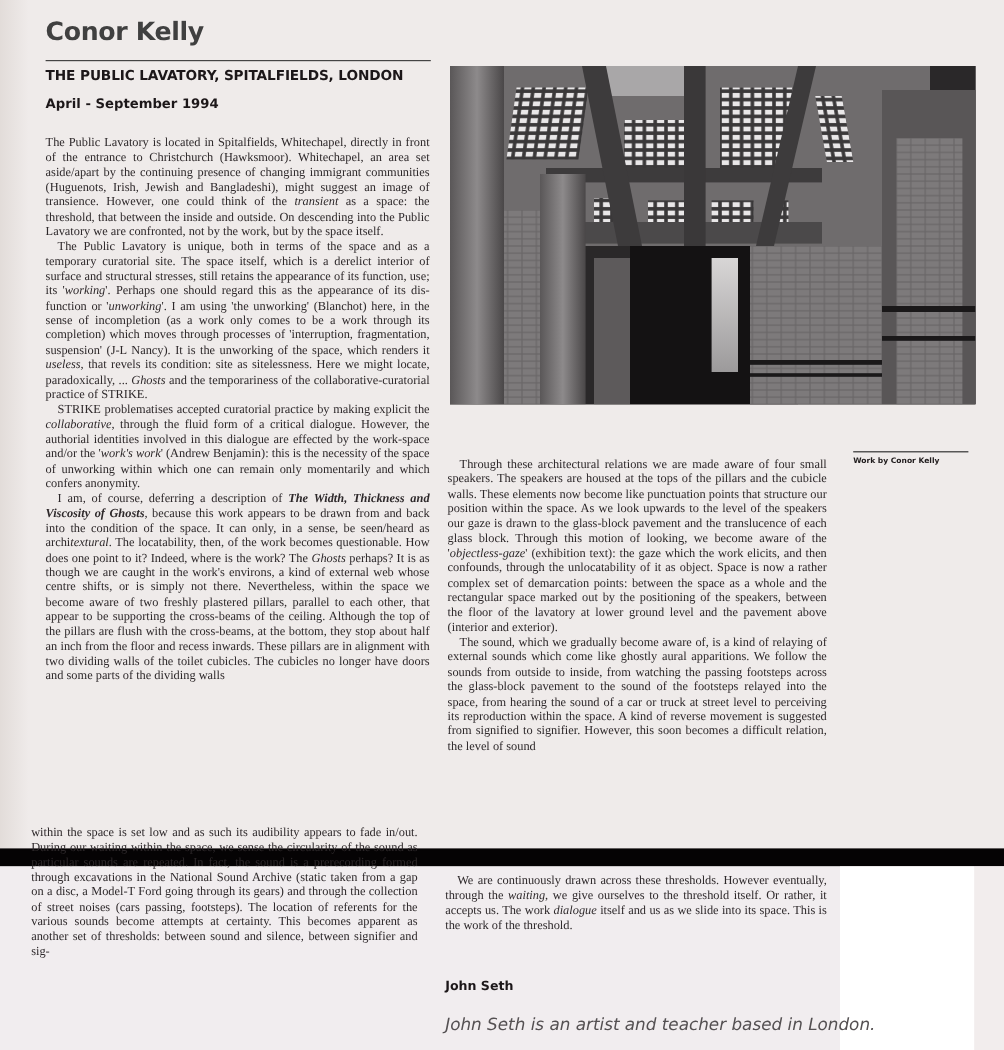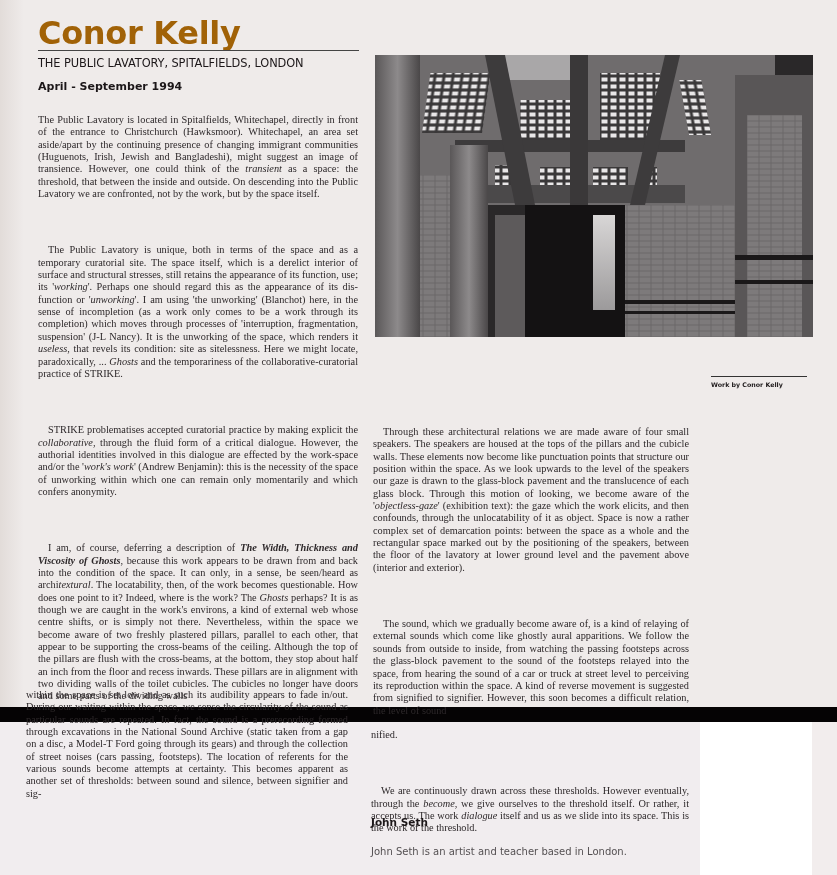--- a/index.html
+++ b/index.html
@@ -4,39 +4,39 @@
 <style>
   html,body{margin:0;padding:0;}
   body{width:837px;height:875px;position:relative;overflow:hidden;background:#ece8e6;font-family:"Liberation Serif","DejaVu Serif",serif;color:#2a2527;}
   .page-top{position:absolute;left:0;top:0;width:837px;height:707px;background:#efebea;}
   .page-left-shadow{position:absolute;left:0;top:0;width:24px;height:707px;background:linear-gradient(to right,#e2dcd9,#efebea);}
   .band{position:absolute;left:0;top:707px;width:837px;height:15px;background:#050304;}
   .page-bottom{position:absolute;left:0;top:722px;width:837px;height:153px;background:#f1edef;}
   .bottom-right-margin{position:absolute;left:700px;top:722px;width:112px;height:153px;background:#ffffff;}
   .bottom-far{position:absolute;left:812px;top:722px;width:25px;height:153px;background:#f2eded;}
 
-  .title{position:absolute;left:38px;top:14px;font-family:"DejaVu Sans","Liberation Sans",sans-serif;font-weight:bold;font-size:32px;color:#a16207;letter-spacing:-0.3px;}
+  .title{position:absolute;left:38px;top:14px;font-family:"DejaVu Sans","Liberation Sans",sans-serif;font-weight:bold;font-size:21px;color:#404040;letter-spacing:-0.3px;}
   .rule{position:absolute;left:38px;top:50px;width:321px;height:1px;background:#444;}
-  .subtitle{position:absolute;left:38px;top:56px;font-family:"DejaVu Sans","Liberation Sans",sans-serif;font-weight:normal;font-size:11.4px;color:#1c1719;letter-spacing:-0.1px;white-space:nowrap;}
+  .subtitle{position:absolute;left:38px;top:56px;font-family:"DejaVu Sans","Liberation Sans",sans-serif;font-weight:bold;font-size:11.4px;color:#1c1719;letter-spacing:-0.1px;white-space:nowrap;}
   .dates{position:absolute;left:38px;top:80px;font-family:"DejaVu Sans","Liberation Sans",sans-serif;font-weight:bold;font-size:11px;color:#1c1719;}
 
   .col{position:absolute;font-size:10.3px;line-height:12.35px;text-align:justify;color:#2d282a;}
   .col p{margin:0;text-indent:0;}
-  .col p.ind{text-indent:10px;margin-top:44px;}
+  .col p.ind{text-indent:10px;}
   .col1{left:38px;top:114px;width:320px;}
   .col2{left:373px;top:382px;width:316px;}
   .col3{left:26px;top:689px;width:322px;}
   .col4{left:371px;top:729px;width:318px;}
 
   .photo{position:absolute;left:375px;top:55px;width:438px;height:282px;background:#1e1c1d;overflow:hidden;}
   .caption-rule{position:absolute;left:711px;top:376px;width:96px;height:1px;background:#333;}
   .caption{position:absolute;left:711px;top:381px;font-family:"DejaVu Sans","Liberation Sans",sans-serif;font-weight:bold;font-size:6.3px;color:#1e1a1b;white-space:nowrap;}
 
   .author{position:absolute;left:371px;top:816px;font-family:"DejaVu Sans","Liberation Sans",sans-serif;font-weight:bold;font-size:10.5px;color:#1c1719;}
-  .bio{position:absolute;left:371px;top:846px;font-family:"DejaVu Sans","Liberation Sans",sans-serif;font-size:10px;color:#545052;white-space:nowrap;}
+  .bio{position:absolute;left:371px;top:846px;font-family:"DejaVu Sans","Liberation Sans",sans-serif;font-style:italic;font-size:14px;color:#545052;white-space:nowrap;}
   i{font-style:italic;}
   b{font-weight:bold;}
 </style>
 </head>
 <body>
 
 <div class="page-top"></div>
 <div class="page-left-shadow"></div>
 <div class="band"></div>
 <div class="page-bottom"></div>
@@ -120,18 +120,17 @@
 <div class="caption">Work by Conor Kelly</div>
 
 <div class="col col2">
     <p class="ind"><span>Through these architectural relations we are made aware of four small speakers. The speakers are housed at the tops of the pillars and the cubicle walls. These elements now become like punctuation points that structure our position within the space. As we look upwards to the level of the speakers our gaze is drawn to the glass-block pavement and the translucence of each glass block. Through this motion of looking, we become aware of the '</span><i>objectless-gaze</i><span>' (exhibition text): the gaze which the work elicits, and then confounds, through the unlocatability of it as object. Space is now a rather complex set of demarcation points: between the space as a whole and the rectangular space marked out by the positioning of the speakers, between the floor of the lavatory at lower ground level and the pavement above (interior and exterior).</span></p>
     <p class="ind"><span>The sound, which we gradually become aware of, is a kind of relaying of external sounds which come like ghostly aural apparitions. We follow the sounds from outside to inside, from watching the passing footsteps across the glass-block pavement to the sound of the footsteps relayed into the space, from hearing the sound of a car or truck at street level to perceiving its reproduction within the space. A kind of reverse movement is suggested from signified to signifier. However, this soon becomes a difficult relation, the level of sound</span></p>
   </div>
 <div class="col col3">
     <p><span>within the space is set low and as such its audibility appears to fade in/out. During our waiting within the space, we sense the circularity of the sound as particular sounds are repeated. In fact, the sound is a prerecording formed through excavations in the National Sound Archive (static taken from a gap on a disc, a Model-T Ford going through its gears) and through the collection of street noises (cars passing, footsteps). The location of referents for the various sounds become attempts at certainty. This becomes apparent as another set of thresholds: between sound and silence, between signifier and sig-</span></p>
   </div>
 <div class="col col4">
-    <p><span>nified.</span></p>
-    <p class="ind"><span>We are continuously drawn across these thresholds. However eventually, through the </span><i>become</i><span>, we give ourselves to the threshold itself. Or rather, it accepts us. The work </span><i>dialogue</i><span> itself and us as we slide into its space. This is the work of the threshold.</span></p>
+    <p class="ind"><span>We are continuously drawn across these thresholds. However eventually, through the </span><i>waiting</i><span>, we give ourselves to the threshold itself. Or rather, it accepts us. The work </span><i>dialogue</i><span> itself and us as we slide into its space. This is the work of the threshold.</span></p>
   </div>
 
 <div class="author">John Seth</div>
 <div class="bio">John Seth is an artist and teacher based in London.</div>
 
 </body></html>

